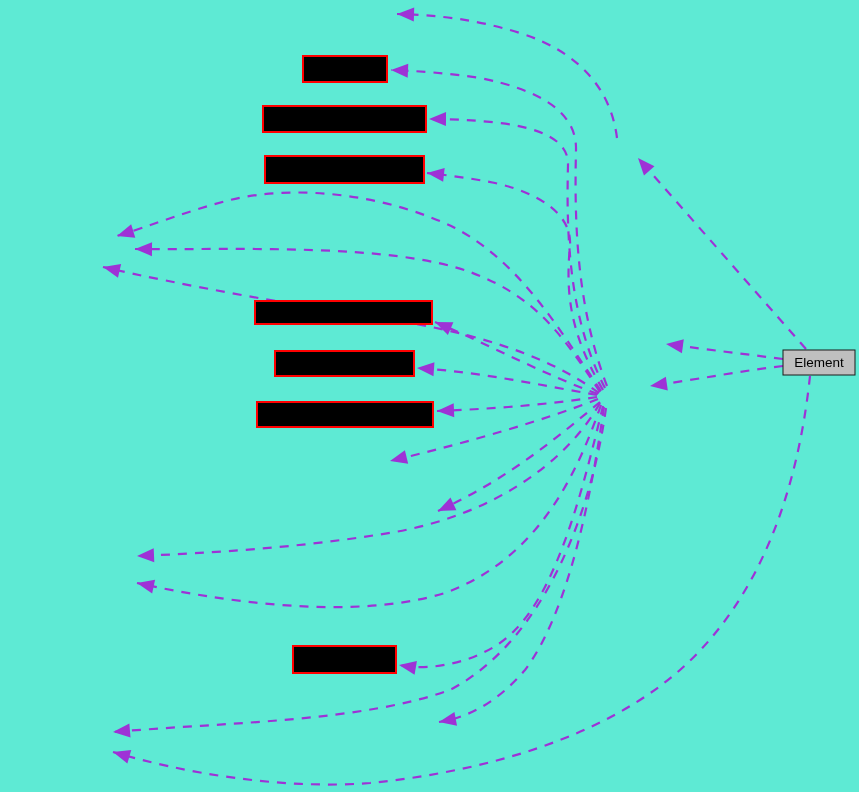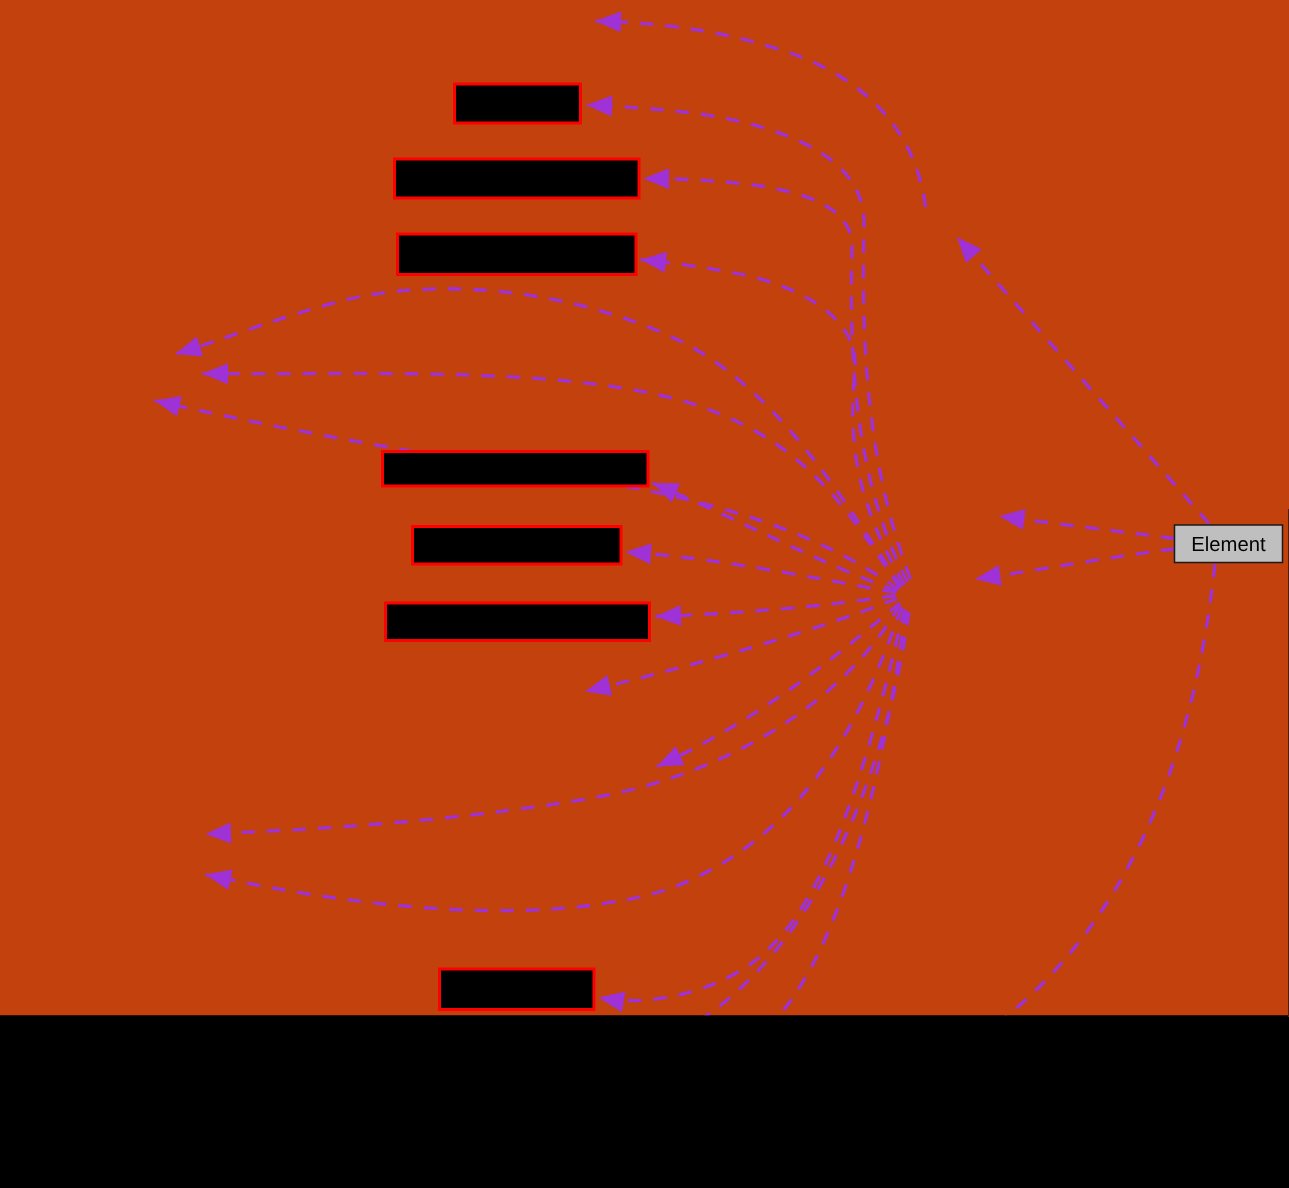--- a/index.html
+++ b/index.html
@@ -1,16 +1,16 @@
 <!DOCTYPE html>
 <html><head>
 <meta charset="utf-8">
 <style>
   html,body{margin:0;padding:0;background:#000;}
-  #stage{position:relative;width:859px;height:677px;background:#c2410c;overflow:hidden;
+  #stage{position:relative;width:859px;height:792px;background:#5eead4;overflow:hidden;
          font-family:"Liberation Sans", sans-serif;}
   #graph-svg{position:absolute;left:0;top:0;}
   .el-label{font-size:13.5px;}
 </style>
 </head>
 <body>
 
 <div id="stage">
   <svg id="graph-svg" width="859" height="792" viewBox="0 0 859 792">
     <g id="edges-layer">

